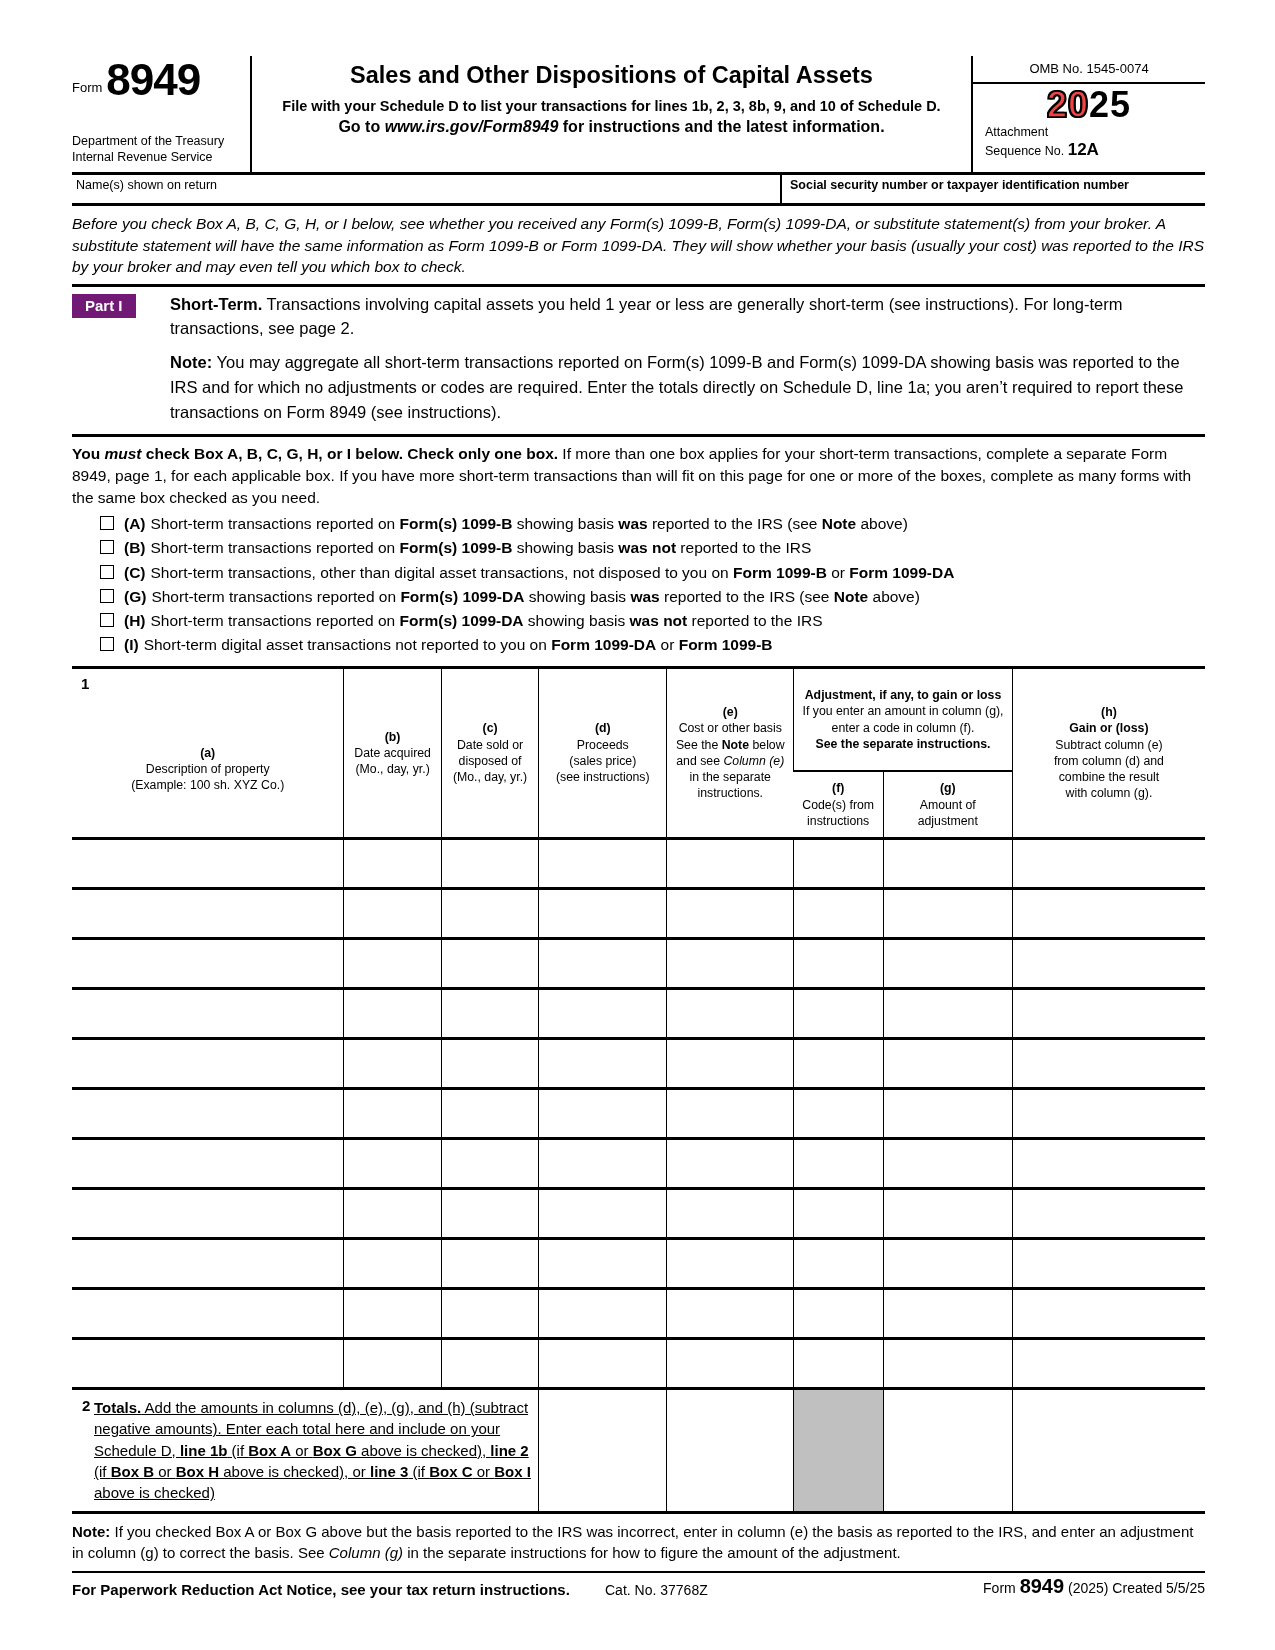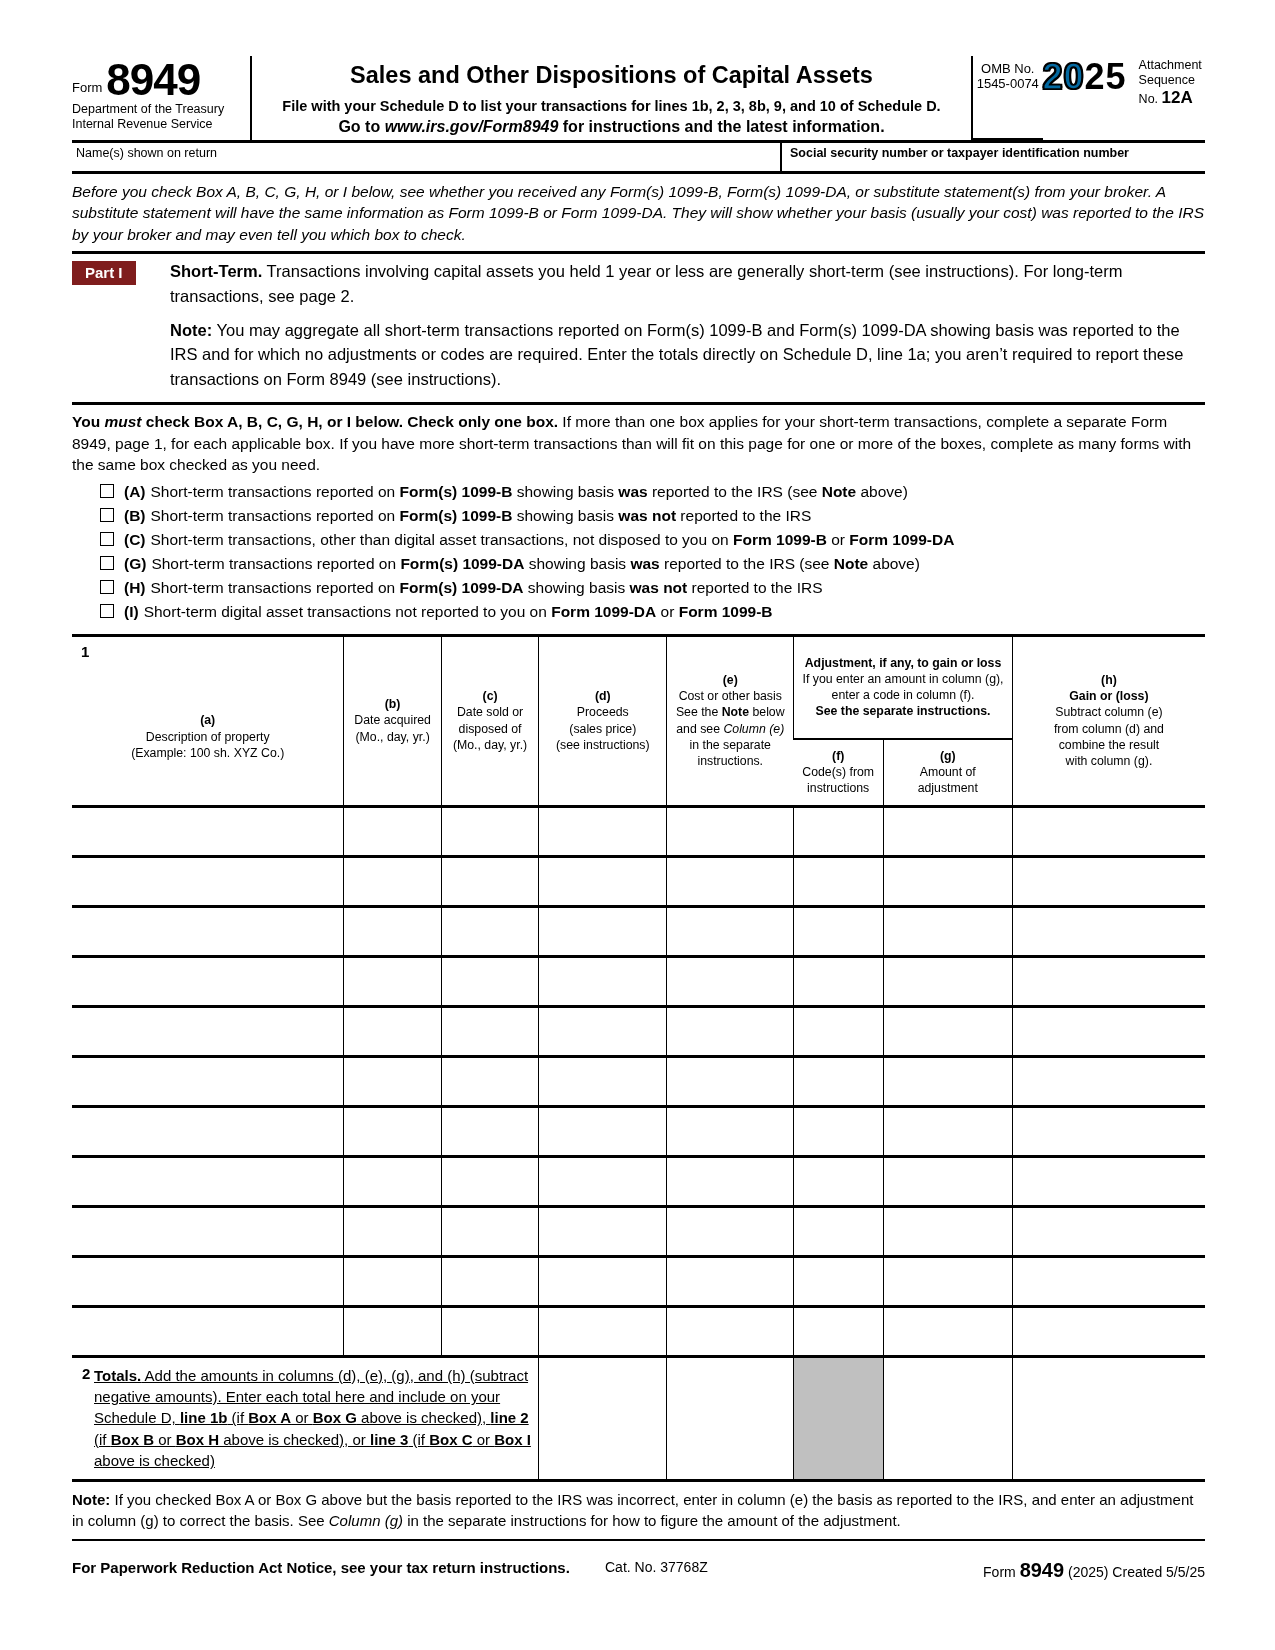--- a/index.html
+++ b/index.html
@@ -22,45 +22,45 @@
   .hdr { display:flex; border-bottom:3px solid #000; }
   .hdr-left { width:178px; padding:4px 8px 4px 0; display:flex; flex-direction:column; justify-content:space-between; }
   .form-line { display:flex; align-items:flex-end; gap:4px; }
   .form-word { font-size:13px; padding-bottom:5px; }
   .form-num  { font-size:44px; font-weight:700; line-height:0.9; letter-spacing:-1px; }
   .agency { font-size:12.5px; line-height:1.25; padding-bottom:3px; }
   .hdr-center { flex:1; border-left:2px solid #000; border-right:2px solid #000; text-align:center; padding:6px 10px 4px; }
   .main-title { font-size:23.5px; font-weight:700; margin-bottom:9px; }
   .sub1 { font-size:14.5px; font-weight:700; margin-bottom:4px; }
   .sub2 { font-size:16px; font-weight:700; }
-  .hdr-right { width:232px; display:flex; }
+  .hdr-right { width:232px; display:flex; flex-direction:column; }
   .omb { font-size:13px; text-align:center; padding:5px 0 6px; border-bottom:2px solid #000; }
   .year { text-align:center; font-size:36px; font-weight:700; line-height:1.0; padding-top:3px; letter-spacing:1px; }
   .year-outline {
-    color:#0369a1;
+    color:#ef4444;
     -webkit-text-stroke:1.6px #000;
     text-shadow:-1.2px -1.2px 0 #000,1.2px -1.2px 0 #000,-1.2px 1.2px 0 #000,1.2px 1.2px 0 #000;
   }
   .attach { font-size:12.5px; line-height:1.2; padding:2px 0 12px 12px; }
   .attach-seq { font-size:17px; font-weight:700; }
 
   
   .idrow { display:flex; border-bottom:3px solid #000; height:31px; }
   .id-name { flex:1; padding:3px 4px; font-size:12.5px; }
   .id-ssn  { width:425px; border-left:2px solid #000; padding:3px 8px; font-size:12.5px; font-weight:700; }
   .fill { display:block; width:100%; border:none; outline:none; background:transparent; font:inherit; margin-top:2px; }
 
   
   .intro { font-style:italic; font-size:15.5px; line-height:1.38; padding:7px 0 6px; }
 
   
   .part { border-top:3px solid #000; border-bottom:3px solid #000; padding:5px 0 10px; position:relative; }
   .part-badge {
     position:absolute; left:0; top:7px;
-    background:#7f1d1d; color:#fff;
+    background:#701a75; color:#fff;
     font-weight:700; font-size:15px;
     padding:3px 13px 4px;
   }
   .part-text { margin-left:98px; font-size:16.5px; line-height:1.5; }
   .part-note { margin-left:98px; font-size:16.5px; line-height:1.5; margin-top:9px; }
 
   
   .must { font-size:15.5px; line-height:1.4; padding:6px 0 4px; }
 
   
@@ -92,21 +92,21 @@
   tbody td { height:50px; border-bottom:3px solid #000; }
   tfoot td { height:124px; border-bottom:3px solid #000; vertical-align:middle; }
   .totals-cell { padding:4px 6px 4px 0; }
   .totals-flex { display:flex; align-items:flex-start; }
   .totals-num { font-weight:700; font-size:15px; width:22px; padding-left:10px; flex:0 0 auto; }
   .totals-text { font-size:15px; line-height:1.42;text-decoration:underline; }
   .shaded { background:var(--shade,#c0c0c0); }
 
   
   .note-bottom { font-size:15px; line-height:1.42; padding:7px 0 8px; }
-  .footer { border-top:2.5px solid #000; display:flex; align-items:flex-start; padding-top:18px; }
+  .footer { border-top:2.5px solid #000; display:flex; align-items:flex-end; padding-top:2px; }
   .footer-left { font-weight:700; font-size:15px; flex:1; }
   .footer-cat { font-size:14px; width:290px; }
   .footer-right { font-size:14px; text-align:right; width:310px; }
   .fnum { font-size:20px; font-weight:700; }
 </style>
 </head>
 <body>
 
 <div class="page">
 

